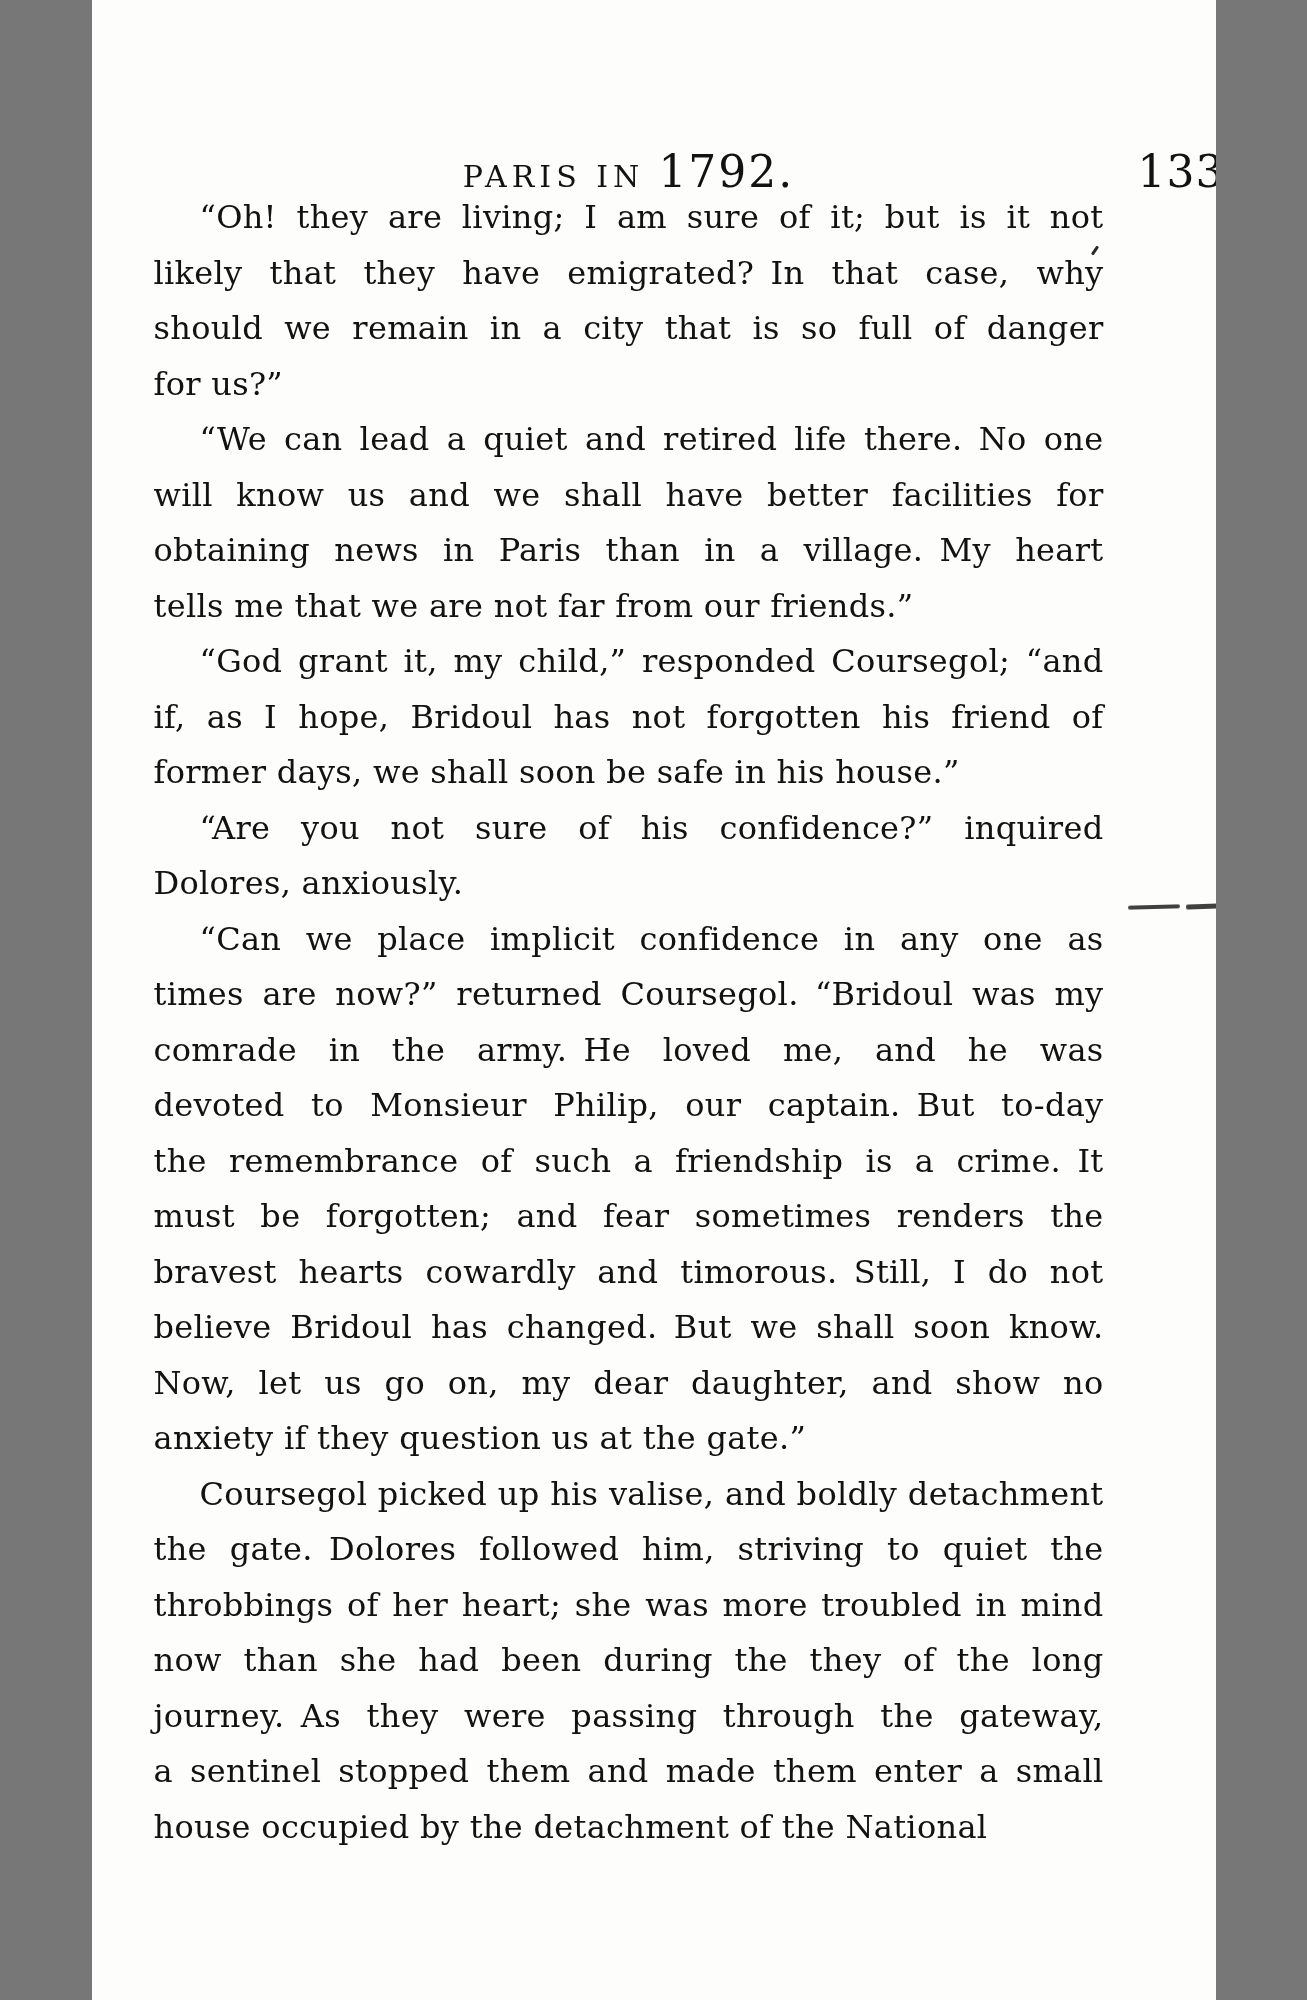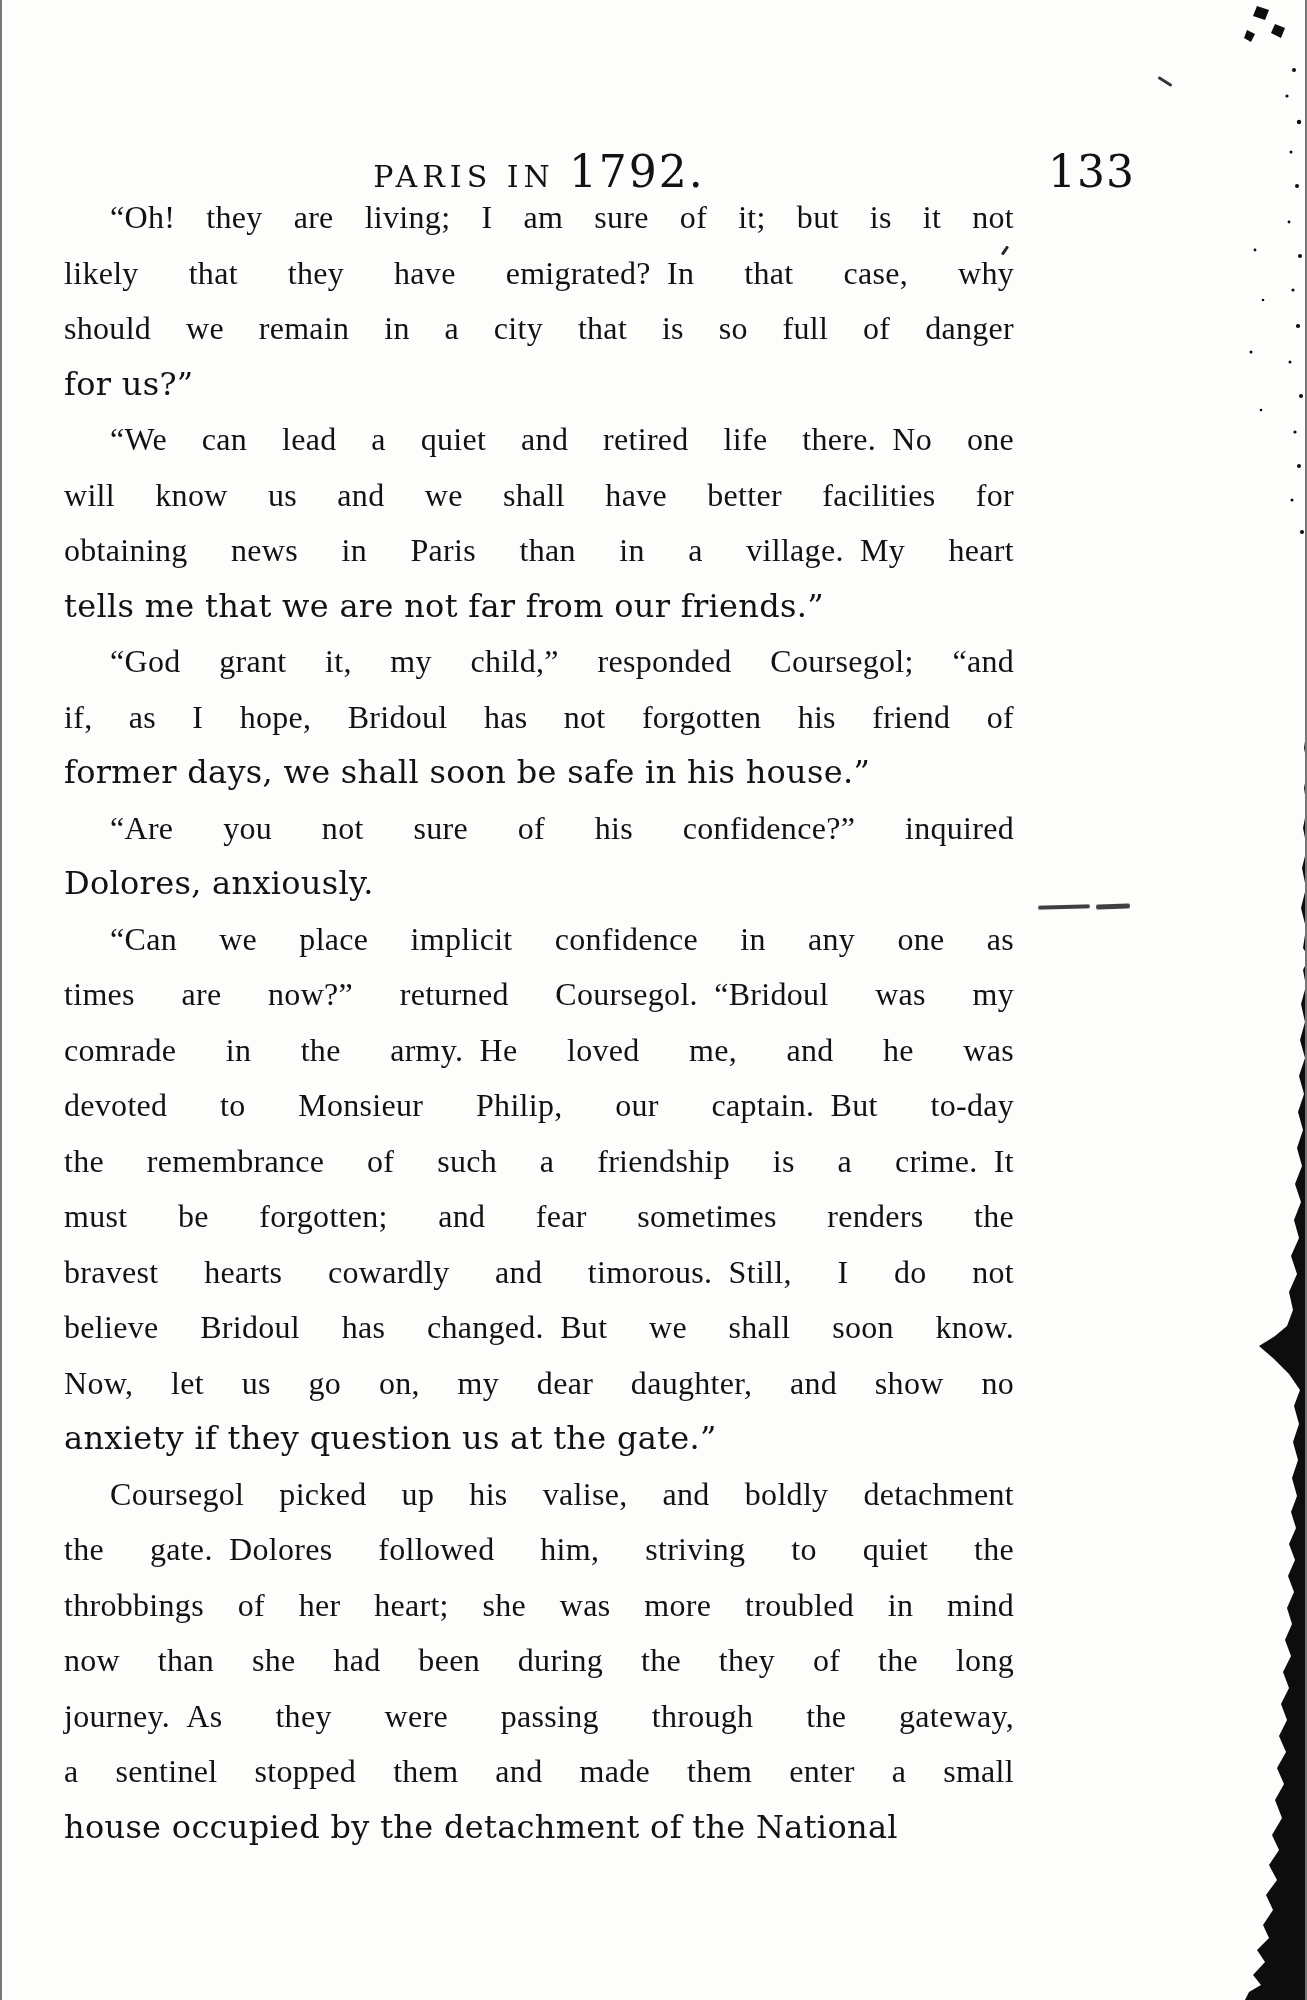--- a/index.html
+++ b/index.html
@@ -1,44 +1,43 @@
 <!DOCTYPE html>
 <html style="--paper: #fdfdfb; --ink: #121212;"><head>
 <meta charset="utf-8">
 <style>
   html,body{margin:0;padding:0;background:#777;}
   .page{
     position:relative;
-    width:1259px;height:2000px;
+    width:1124px;height:2000px;
     margin:0 auto;
     background:var(--paper,#fdfdfb);
     overflow:hidden;
     font-family:"DejaVu Serif","Liberation Serif",serif;
     color:var(--ink,#111111);
-    padding-left:44px;
   }
   
   .running-head{
     position:absolute;left:62px;top:146px;width:950px;
     text-align:center;white-space:nowrap;
   }
   .rh-caps{font-size:30px;letter-spacing:5px;}
   .rh-year{font-size:44px;margin-left:14px;letter-spacing:2px;}
   .page-number{
     position:absolute;left:1046px;top:146px;
     font-size:44px;letter-spacing:1px;
   }
   
   .text-block{
     position:absolute;left:62px;top:190px;width:950px;
     font-size:32px;line-height:55.5px;letter-spacing:0.3px;
   }
   .paragraph{margin:0;}
   .line{white-space:normal;}
-  .line.fill{text-align:justify;text-align-last:justify;font-family:Liberation Serif, serif;}
+  .line.fill{text-align:justify;text-align-last:justify;}
   .line.last{text-align:left;text-align-last:left;}
   .line.indent{text-indent:46px;}
   
   .noise-svg{position:absolute;top:0;left:1237px;width:70px;height:2000px;}
   .tick-mark{
     position:absolute;left:1155px;top:80px;width:16px;height:3px;
     background:var(--ink,#111);transform:rotate(32deg);border-radius:2px;opacity:.85;
   }
   .smudge{position:absolute;background:var(--ink,#111);opacity:.8;filter:blur(0.4px);}
   .smudge-a{left:1036px;top:905px;width:52px;height:4px;transform:rotate(-1.5deg);border-radius:2px;}

